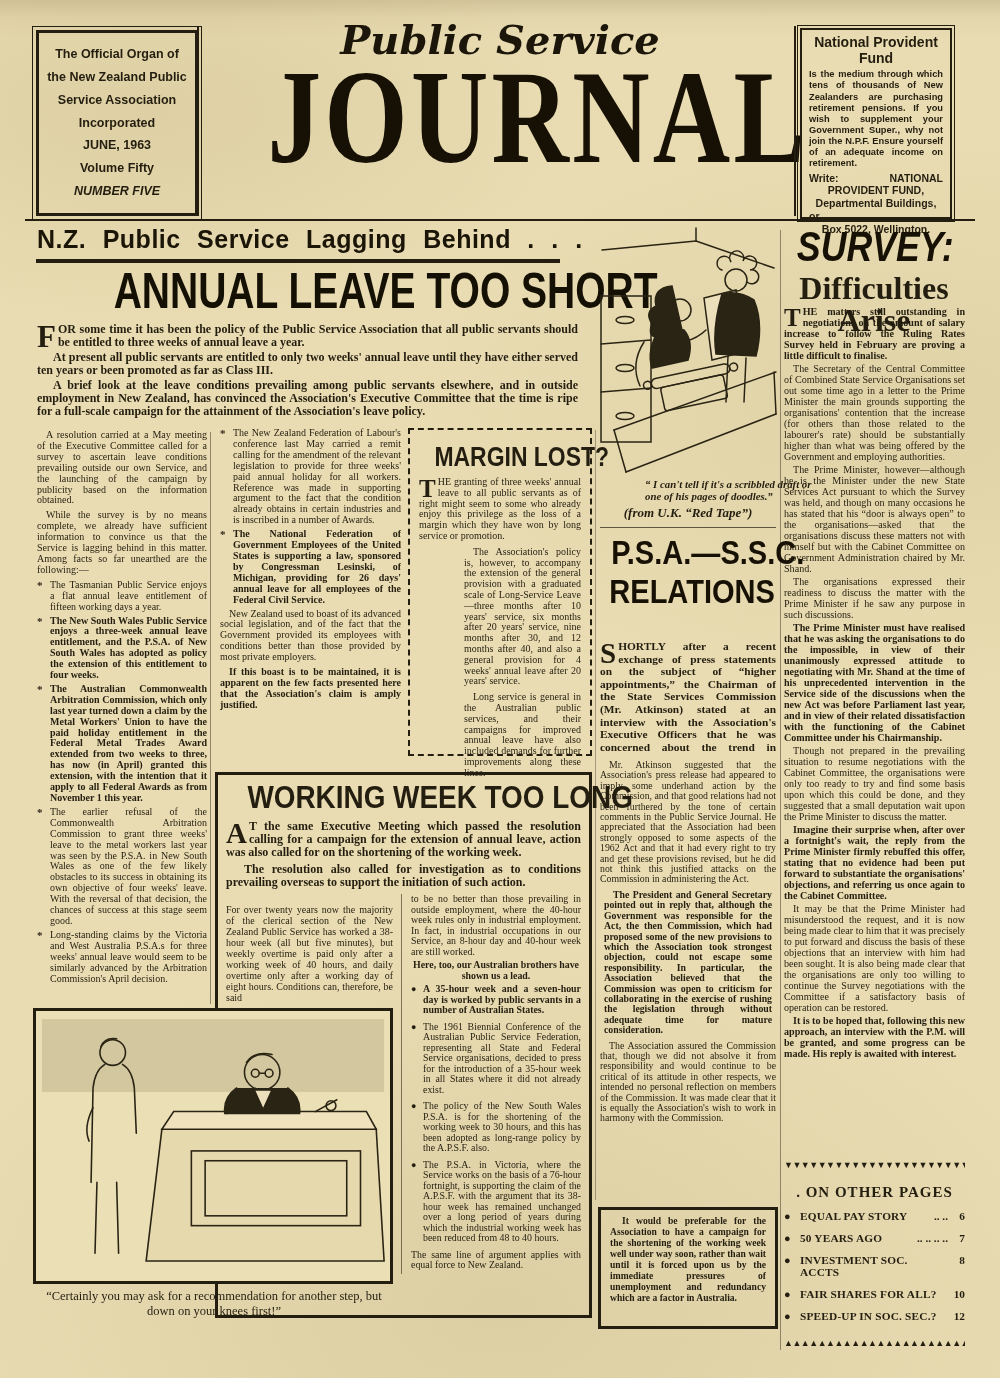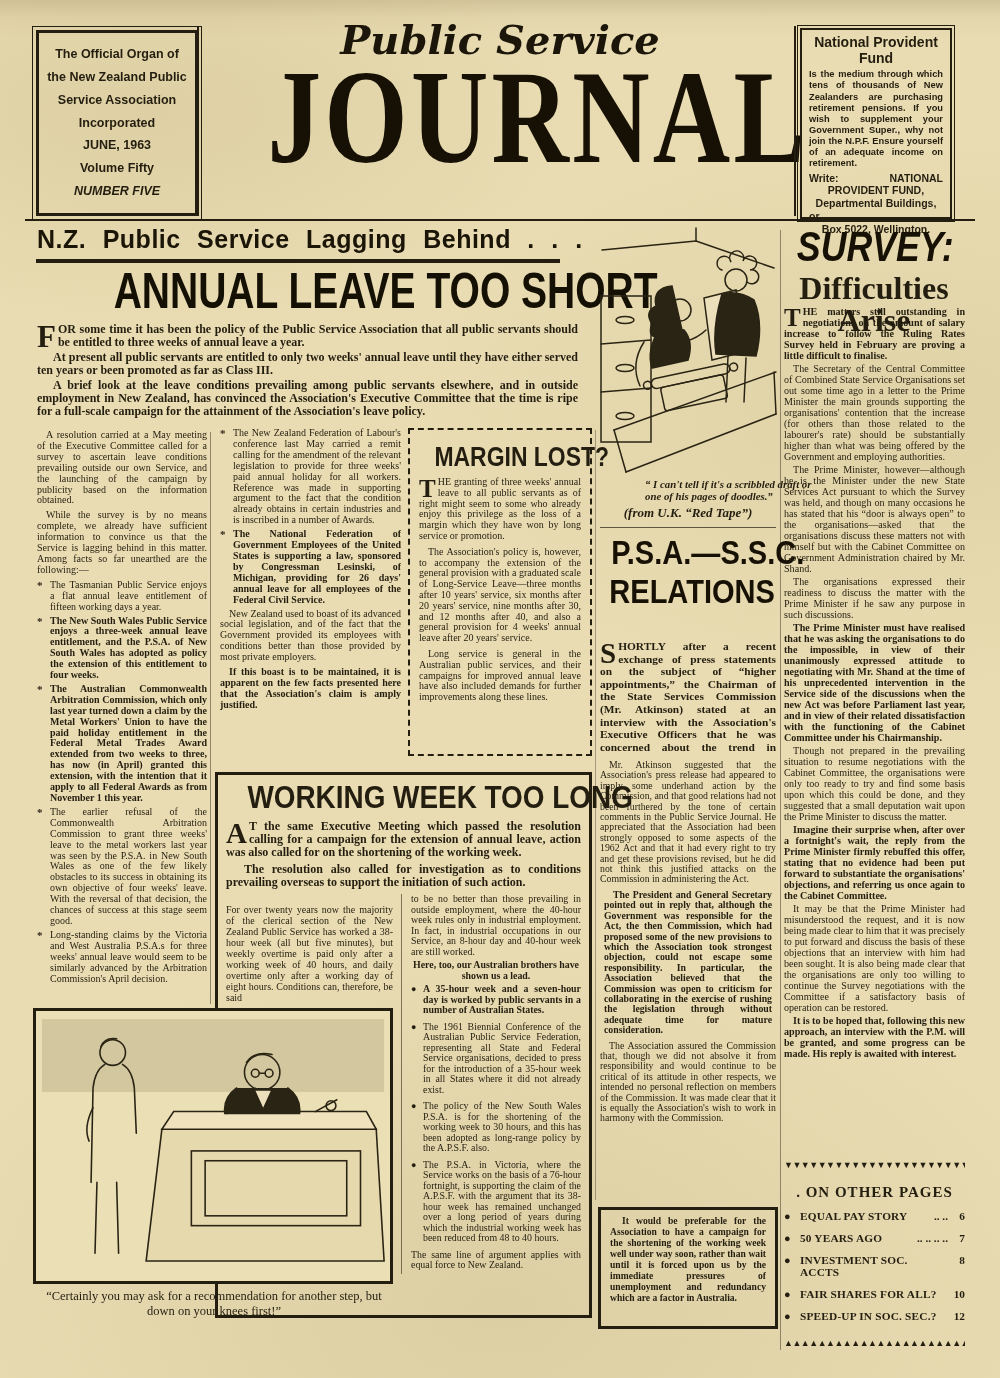--- a/index.html
+++ b/index.html
@@ -63,21 +63,21 @@
   .col2{left:220px;top:428px;width:181px;height:344px;}
   .bullet{display:flex;margin:0 0 3px 0;}
   .bullet .bmark{flex:0 0 13px;font-weight:bold;font-size:11px;line-height:10px;}
   .bullet p{margin:0;flex:1;}
 
   .margin-box{left:408px;top:428px;width:184px;height:328px;border:2px dashed #241e10;box-sizing:border-box;padding:4px 9px;}
   .margin-title{text-align:center;margin:8px 0 4px 0;}
   .margin-title span{font-family:"Liberation Sans",sans-serif;font-weight:bold;font-size:27px;transform:scaleX(.85);}
   .margin-box .bodytext{font-size:10px;line-height:10.8px;}
   .margin-box p{margin:0 0 5px 0;}
-  .margin-box p.ind{text-indent:9px;}
+  .margin-box p.ind{text-indent:9px;margin-left:45px;}
 
   
   .ww-box{left:215px;top:772px;width:377px;height:546px;border:3px solid #241e10;box-sizing:border-box;padding:4px 8px;}
   .ww-title{text-align:center;margin:1px 0 4px 0;}
   .ww-title span{font-family:"Liberation Sans",sans-serif;font-weight:bold;font-size:31px;transform:scaleX(.9);}
   .ww-intro{font-weight:bold;font-size:12px;line-height:13.2px;}
   .ww-intro p{margin:0 0 3px 0;}
   .ww-intro p.ind{text-indent:18px;}
   .ww-cols{display:flex;margin-top:5px;}
   .ww-left{width:172px;padding-right:8px;font-size:10px;line-height:11px;text-align:justify;}

